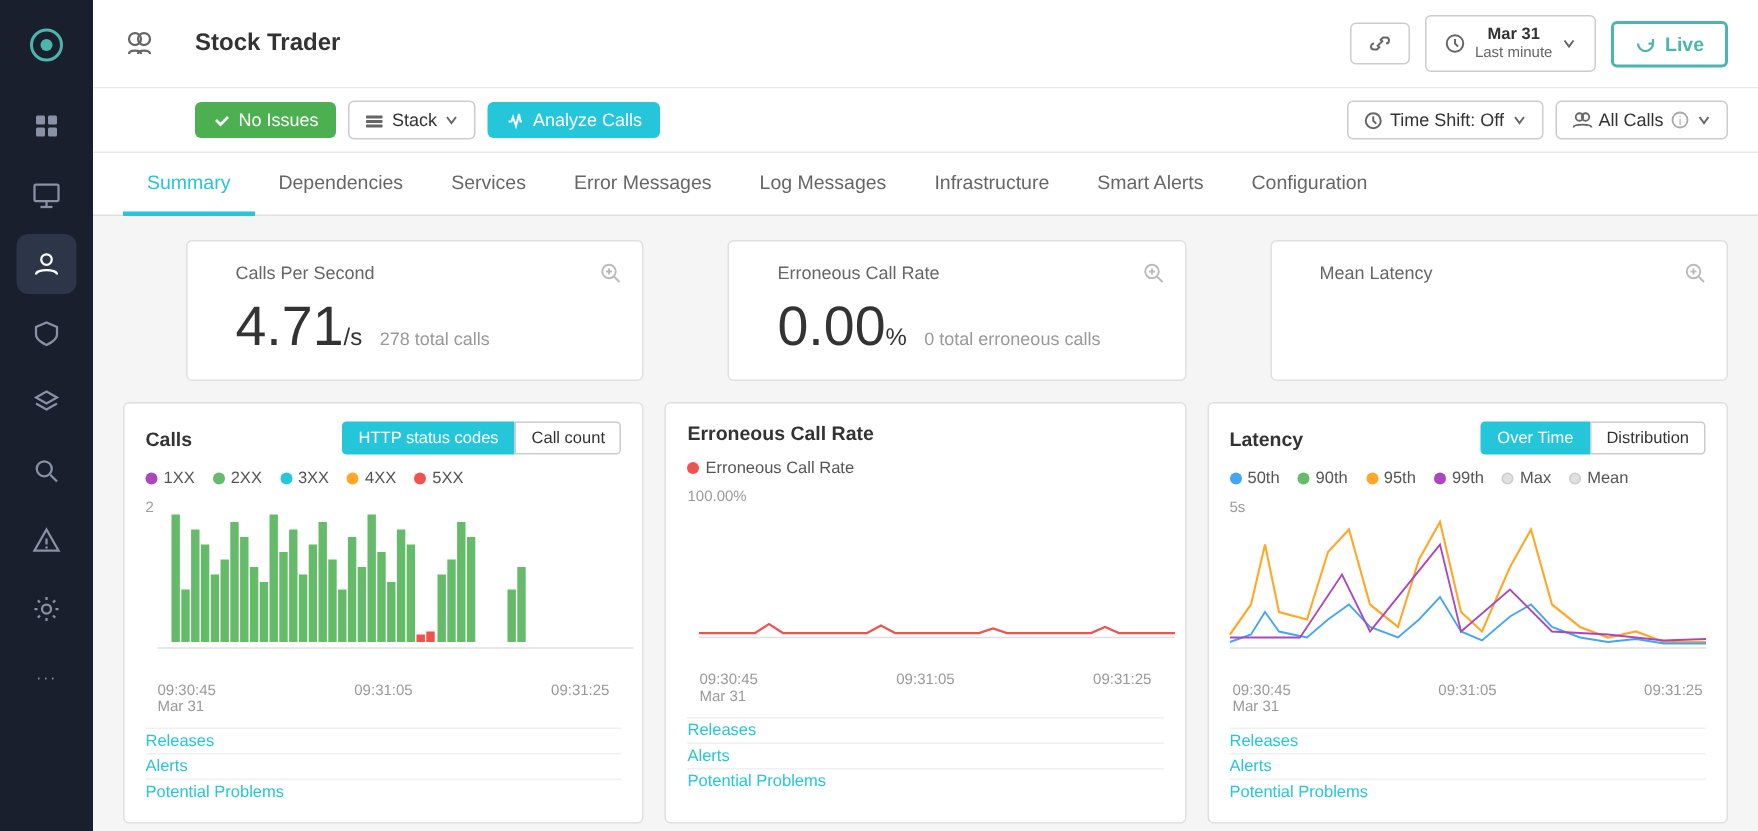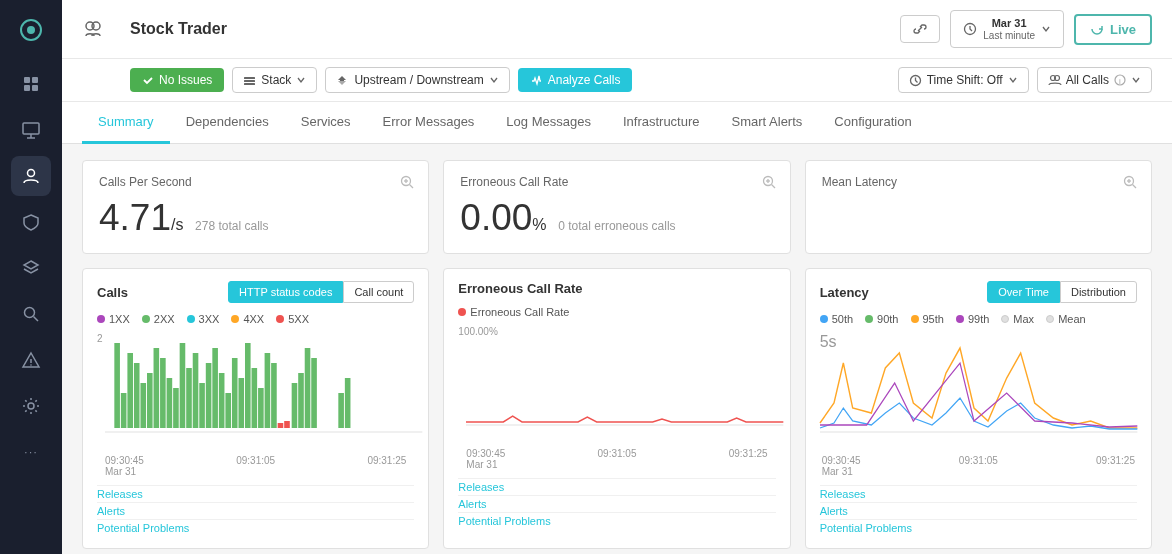--- a/index.html
+++ b/index.html
@@ -120,22 +120,23 @@
     .metric-row {
       display: grid;
       grid-template-columns: 1fr 1fr 1fr;
       gap: 14px;
       margin-bottom: 14px;
     }
     .metric-card {
       background: #fff;
       border-radius: 4px;
       border: 1px solid #e0e0e0;
-      padding: 14px 16px;
+      padding: 14px 32px;
       position: relative;
+      margin-left: 42px;
     }
     .metric-title { font-size: 12px; color: #666; margin-bottom: 8px; }
     .metric-value { font-size: 37px; font-weight: 300; color: #333; display: inline; }
     .metric-unit { font-size: 16px; color: #333; }
     .metric-sub { font-size: 12px; color: #999; margin-left: 8px; }
     .metric-icon { position: absolute; top: 14px; right: 14px; color: #bbb; font-size: 14px; cursor: pointer; }
 
     
     .chart-row {
       display: grid;
@@ -291,30 +292,20 @@
           </svg>
         <span>No Issues</span>
       </button>
       <button class="btn-toolbar">
         <svg width="13" height="13" viewBox="0 0 13 13">
             <rect x="1" y="3" width="11" height="2" rx="0.5" fill="#666"></rect>
             <rect x="1" y="6" width="11" height="2" rx="0.5" fill="#666"></rect>
             <rect x="1" y="9" width="11" height="2" rx="0.5" fill="#666"></rect>
           </svg>
         <span>Stack</span>
-        <svg width="10" height="10" viewBox="0 0 10 10">
-            <path d="M2 3l3 4 3-4" fill="none" stroke="#666" stroke-width="1.3"></path>
-          </svg>
-      </button>
-      <button class="btn-toolbar">
-        <svg width="13" height="13" viewBox="0 0 13 13">
-            <path d="M4 6H2l4-4 4 4H8v1H4z" fill="#666"></path>
-            <path d="M4 7H2l4 4 4-4H8V7H4z" fill="#aaa"></path>
-          </svg>
-        <span>Upstream / Downstream</span>
         <svg width="10" height="10" viewBox="0 0 10 10">
             <path d="M2 3l3 4 3-4" fill="none" stroke="#666" stroke-width="1.3"></path>
           </svg>
       </button>
       <button class="btn-analyze">
         <svg width="13" height="13" viewBox="0 0 13 13">
             <path d="M2 7h2l1-3 2 6 2-8 1 5h1" fill="none" stroke="#fff" stroke-width="1.3"></path>
           </svg>
         <span>Analyze Calls</span>
       </button>
@@ -556,21 +547,21 @@
           <div class="legend-item">
               <div class="legend-dot" style="background:#e0e0e0;border:1px solid #ccc;"></div>
               <span>Max</span>
             </div>
           <div class="legend-item">
               <div class="legend-dot" style="background:#e0e0e0;border:1px solid #ccc;"></div>
               <span>Mean</span>
             </div>
         </div>
         <div class="chart-area" style="position:relative;">
-          <span style="font-size:16px;color:#999;position:absolute;left:0;top:0;">5s</span>
+          <span style="font-size:10px;color:#999;position:absolute;left:0;top:0;">5s</span>
           <svg width="100%" height="100" viewBox="0 0 340 100" preserveAspectRatio="none">
 
             <polyline points="0,90 15,70 25,30 35,75 55,80 70,35 85,20 100,70 120,85 135,40 150,15 165,75 180,88 200,45 215,20 230,70 250,85 270,92 290,88 310,95 340,95" fill="none" stroke="#ffa726" stroke-width="1.5"></polyline>
 
             <polyline points="0,95 15,90 25,75 35,88 55,92 70,80 85,70 100,85 120,92 135,80 150,65 165,88 180,94 200,78 215,70 230,85 250,92 270,95 290,93 310,96 340,96" fill="none" stroke="#42a5f5" stroke-width="1.3"></polyline>
 
             <polyline points="0,92 50,92 80,50 100,88 150,30 165,88 200,60 230,88 270,90 310,94 340,93" fill="none" stroke="#ab47bc" stroke-width="1.3"></polyline>
             <line x1="0" y1="99" x2="340" y2="99" stroke="#e0e0e0" stroke-width="1"></line>
           </svg>
         </div>

